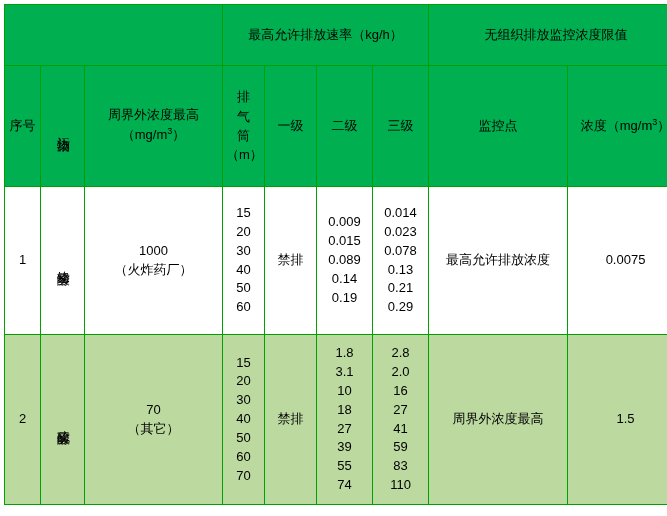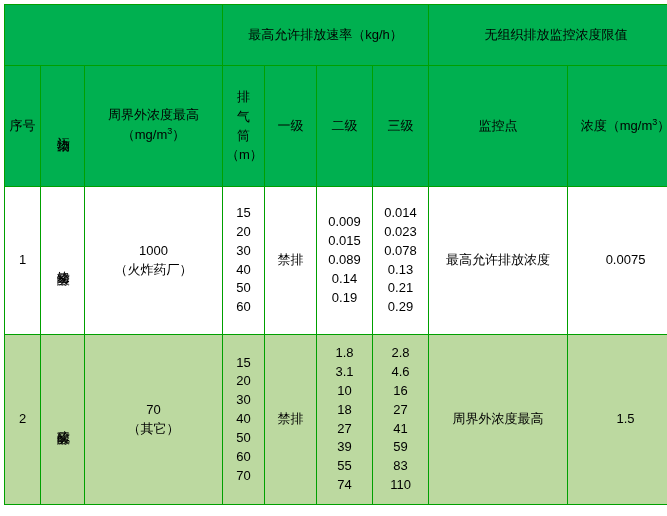--- a/index.html
+++ b/index.html
@@ -190,21 +190,21 @@
         <td>禁排</td>
         <td class="mono-num cell-pad">1.8
 3.1
 10
 18
 27
 39
 55
 74</td>
         <td class="mono-num cell-pad">2.8
-4.6
+2.0
 16
 27
 41
 59
 83
 110</td>
         <td>周界外浓度最高</td>
         <td>1.5</td>
       </tr>
     </tbody>

